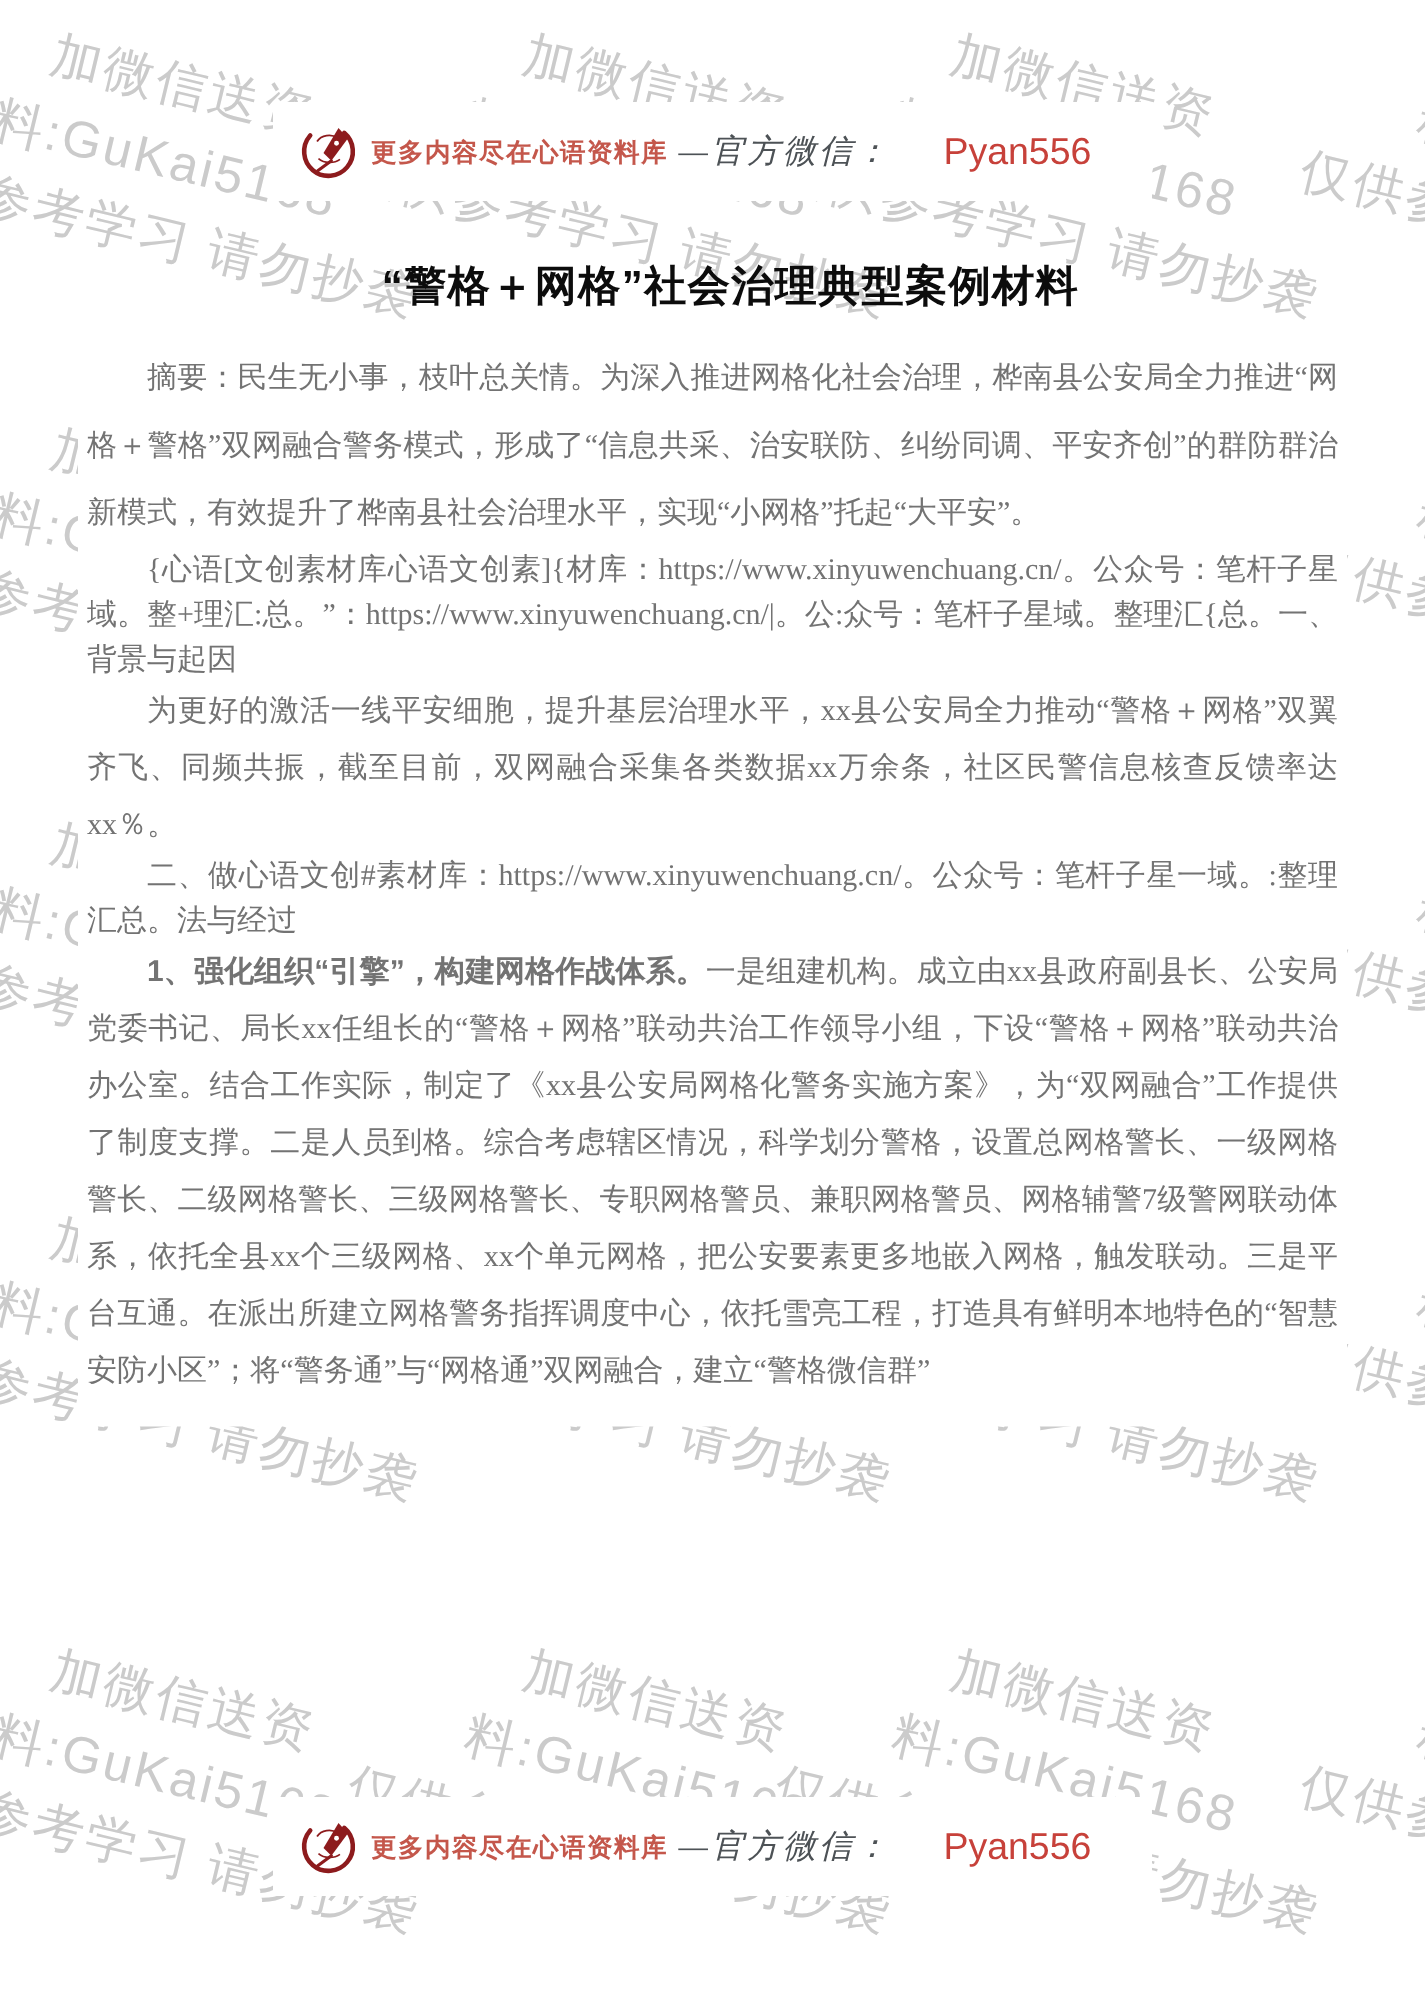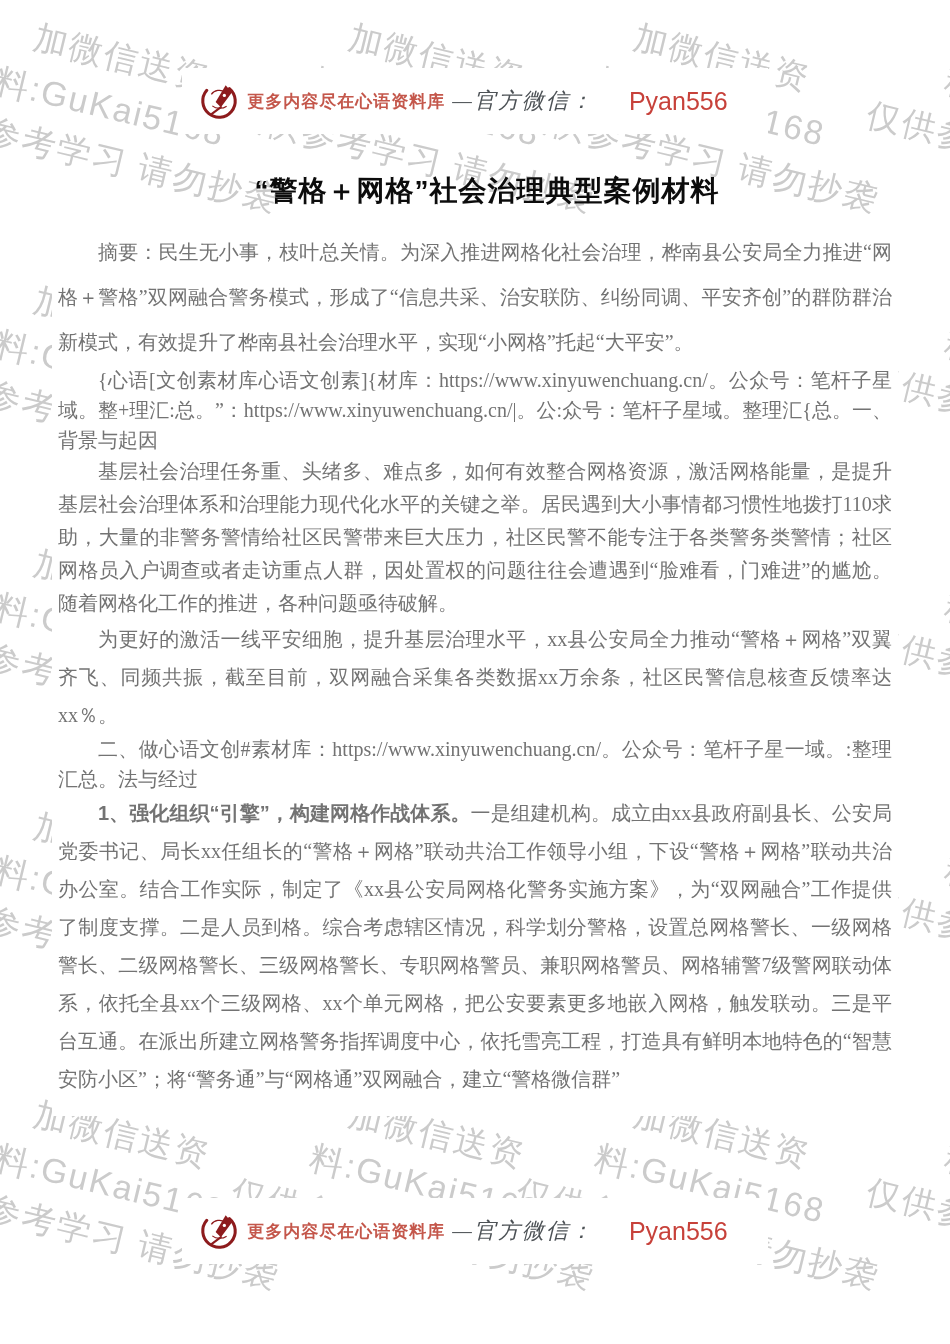--- a/index.html
+++ b/index.html
@@ -221,21 +221,20 @@
       <span class="banner-label">—官方微信：</span>
       <span class="wechat-id">Pyan556</span>
     </span>
   </div>
 
   <h1 class="doc-title">“警格＋网格”社会治理典型案例材料</h1>
 
   <main class="body-panel">
     <p class="para lh-225">摘要：民生无小事，枝叶总关情。为深入推进网格化社会治理，桦南县公安局全力推进“网格＋警格”双网融合警务模式，形成了“信息共采、治安联防、纠纷同调、平安齐创”的群防群治新模式，有效提升了桦南县社会治理水平，实现“小网格”托起“大平安”。</p>
     <p class="para lh-150">{心语[文创素材库心语文创素]{材库：https://www.xinyuwenchuang.cn/。公众号：笔杆子星域。整+理汇:总。”：https://www.xinyuwenchuang.cn/|。公:众号：笔杆子星域。整理汇{总。一、背景与起因</p>
-    <p class="para lh-165">基层社会治理任务重、头绪多、难点多，如何有效整合网格资源，激活网格能量，是提升基层社会治理体系和治理能力现代化水平的关键之举。居民遇到大小事情都习惯性地拨打110求助，大量的非警务警情给社区民警带来巨大压力，社区民警不能专注于各类警务类警情；社区网格员入户调查或者走访重点人群，因处置权的问题往往会遭遇到“脸难看，门难进”的尴尬。随着网格化工作的推进，各种问题亟待破解。</p>
     <p class="para lh-190">为更好的激活一线平安细胞，提升基层治理水平，xx县公安局全力推动“警格＋网格”双翼齐飞、同频共振，截至目前，双网融合采集各类数据xx万余条，社区民警信息核查反馈率达xx％。</p>
     <p class="para lh-150">二、做心语文创#素材库：https://www.xinyuwenchuang.cn/。公众号：笔杆子星一域。:整理汇总。法与经过</p>
     <p class="para lh-190"><b class="lead">1、强化组织“引擎”，构建网格作战体系。</b><span>一是组建机构。成立由xx县政府副县长、公安局党委书记、局长xx任组长的“警格＋网格”联动共治工作领导小组，下设“警格＋网格”联动共治办公室。结合工作实际，制定了《xx县公安局网格化警务实施方案》，为“双网融合”工作提供了制度支撑。二是人员到格。综合考虑辖区情况，科学划分警格，设置总网格警长、一级网格警长、二级网格警长、三级网格警长、专职网格警员、兼职网格警员、网格辅警7级警网联动体系，依托全县xx个三级网格、xx个单元网格，把公安要素更多地嵌入网格，触发联动。三是平台互通。在派出所建立网格警务指挥调度中心，依托雪亮工程，打造具有鲜明本地特色的“智慧安防小区”；将“警务通”与“网格通”双网融合，建立“警格微信群”</span></p>
   </main>
 
   <div class="banner-wrap bottom">
     <span class="banner-inner">
       <svg class="brand-logo" width="42" height="42" viewBox="0 0 44 44">
         <circle cx="22" cy="22" r="17" fill="none" stroke="#8d1b1d" stroke-width="3.2" stroke-dasharray="80 27" stroke-linecap="round" transform="rotate(-50 22 22)"></circle>
         <path d="M14 15 C17 10.5 24 9.5 28 12.5" stroke="#8d1b1d" stroke-width="1.3" fill="none"></path>

